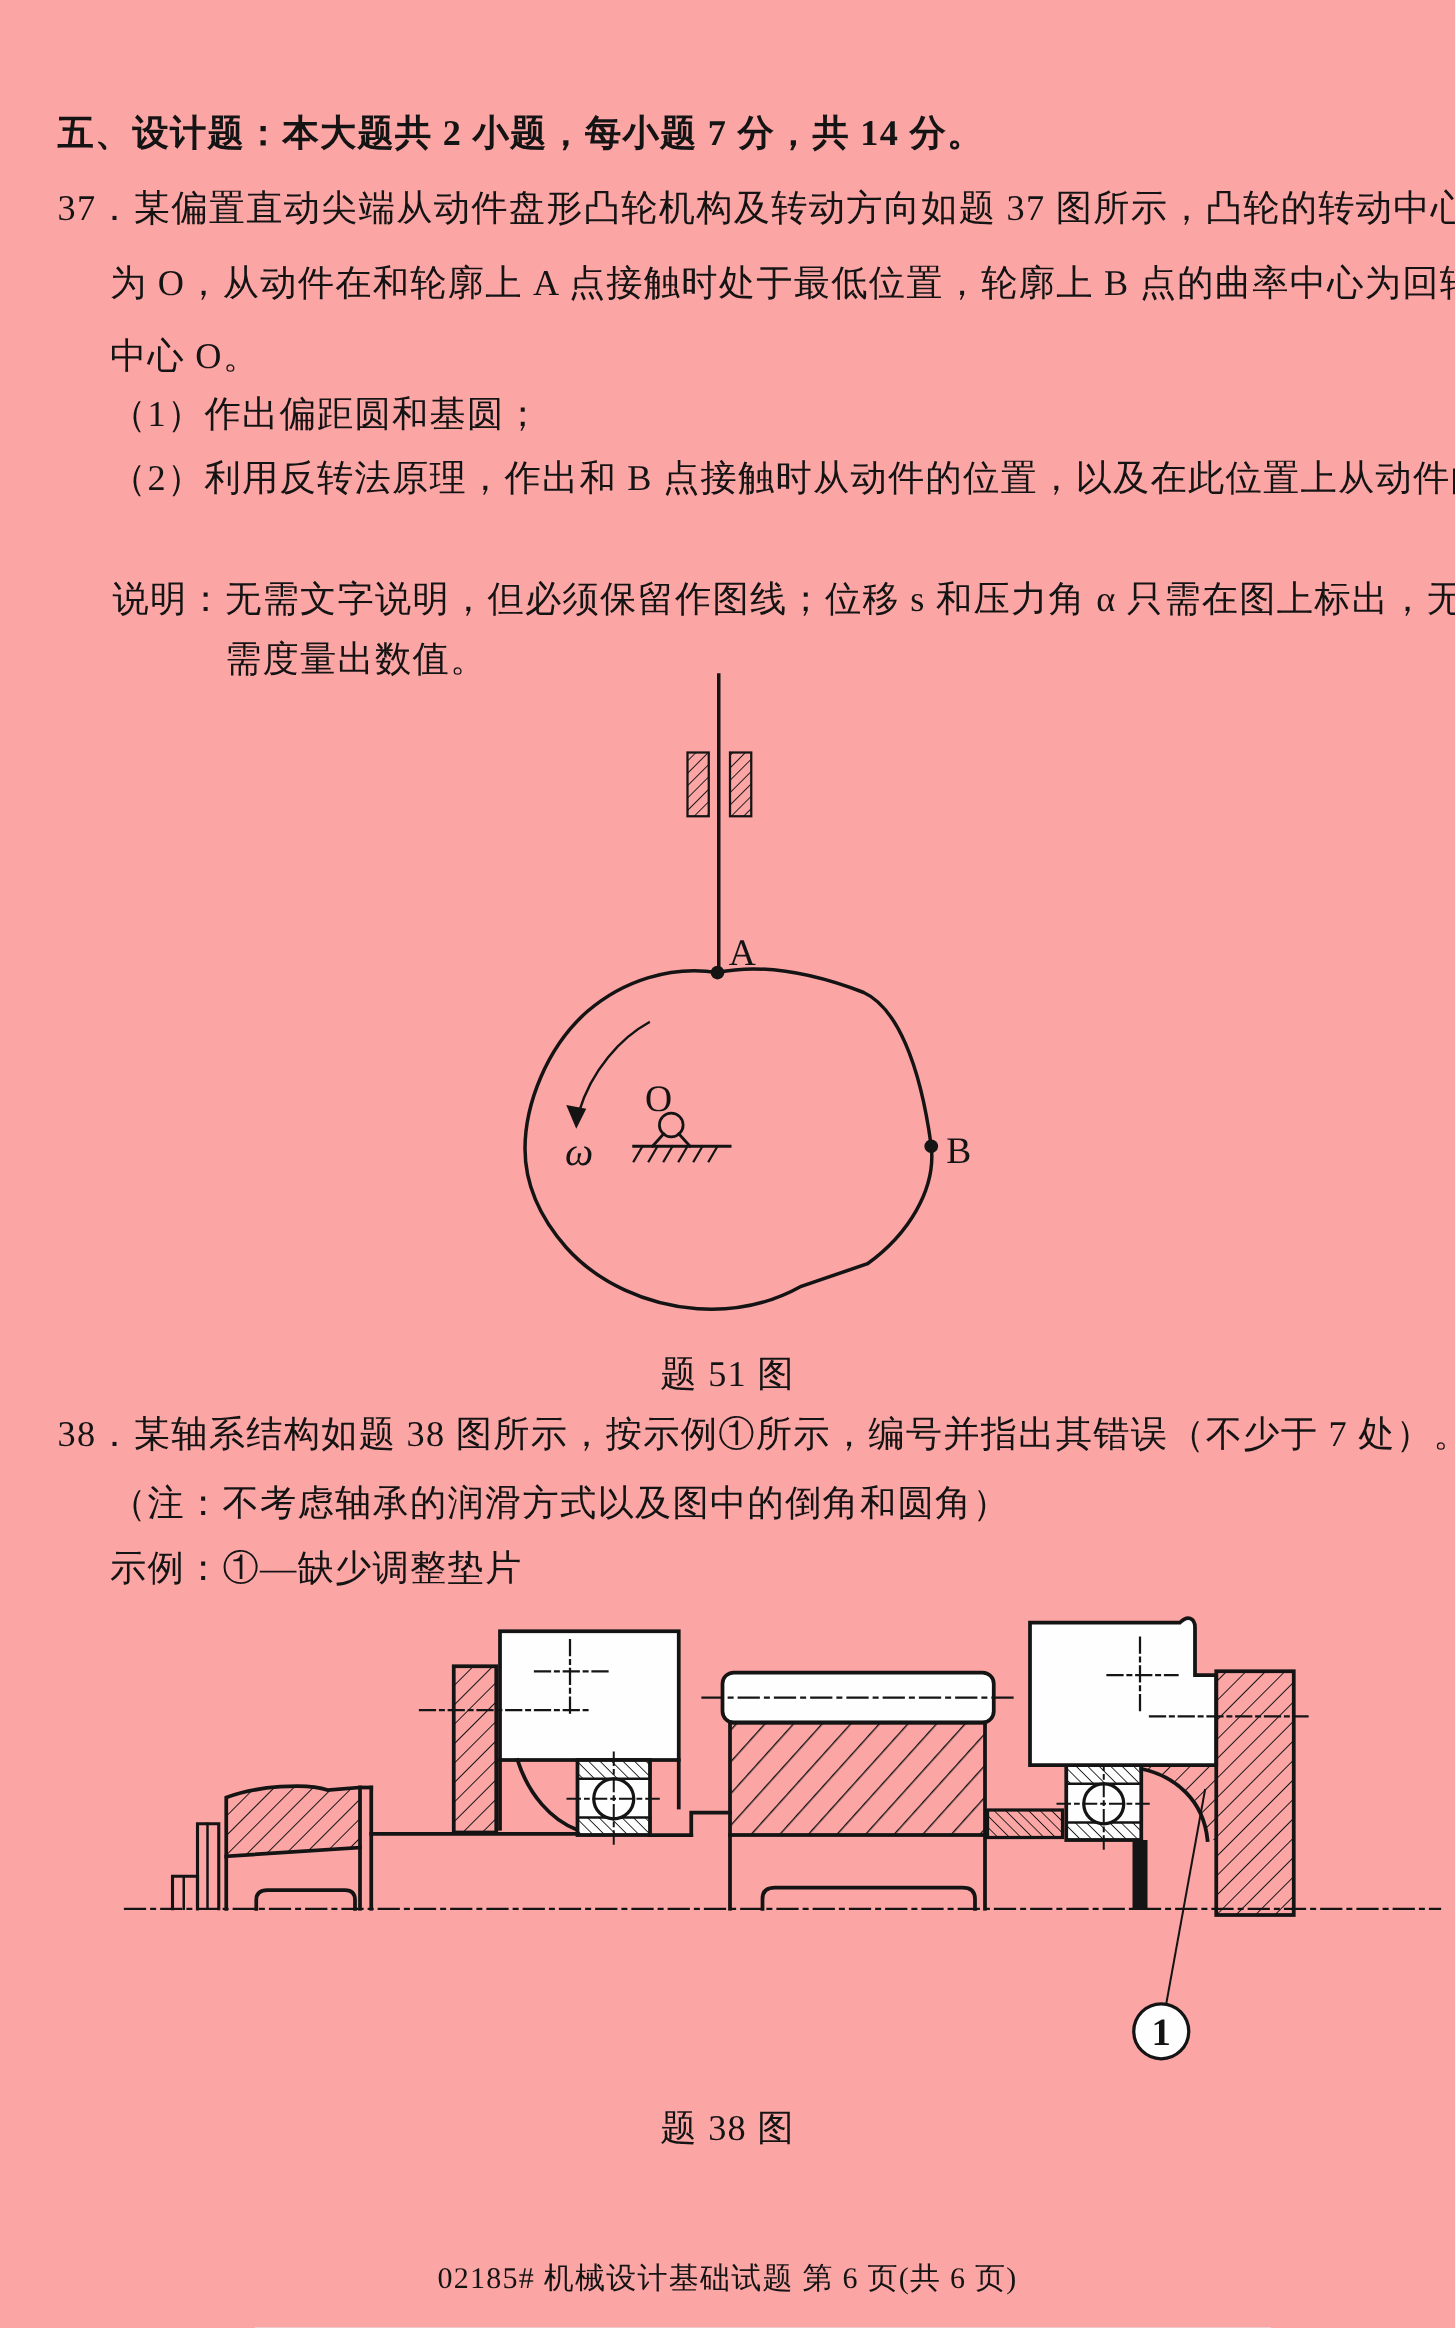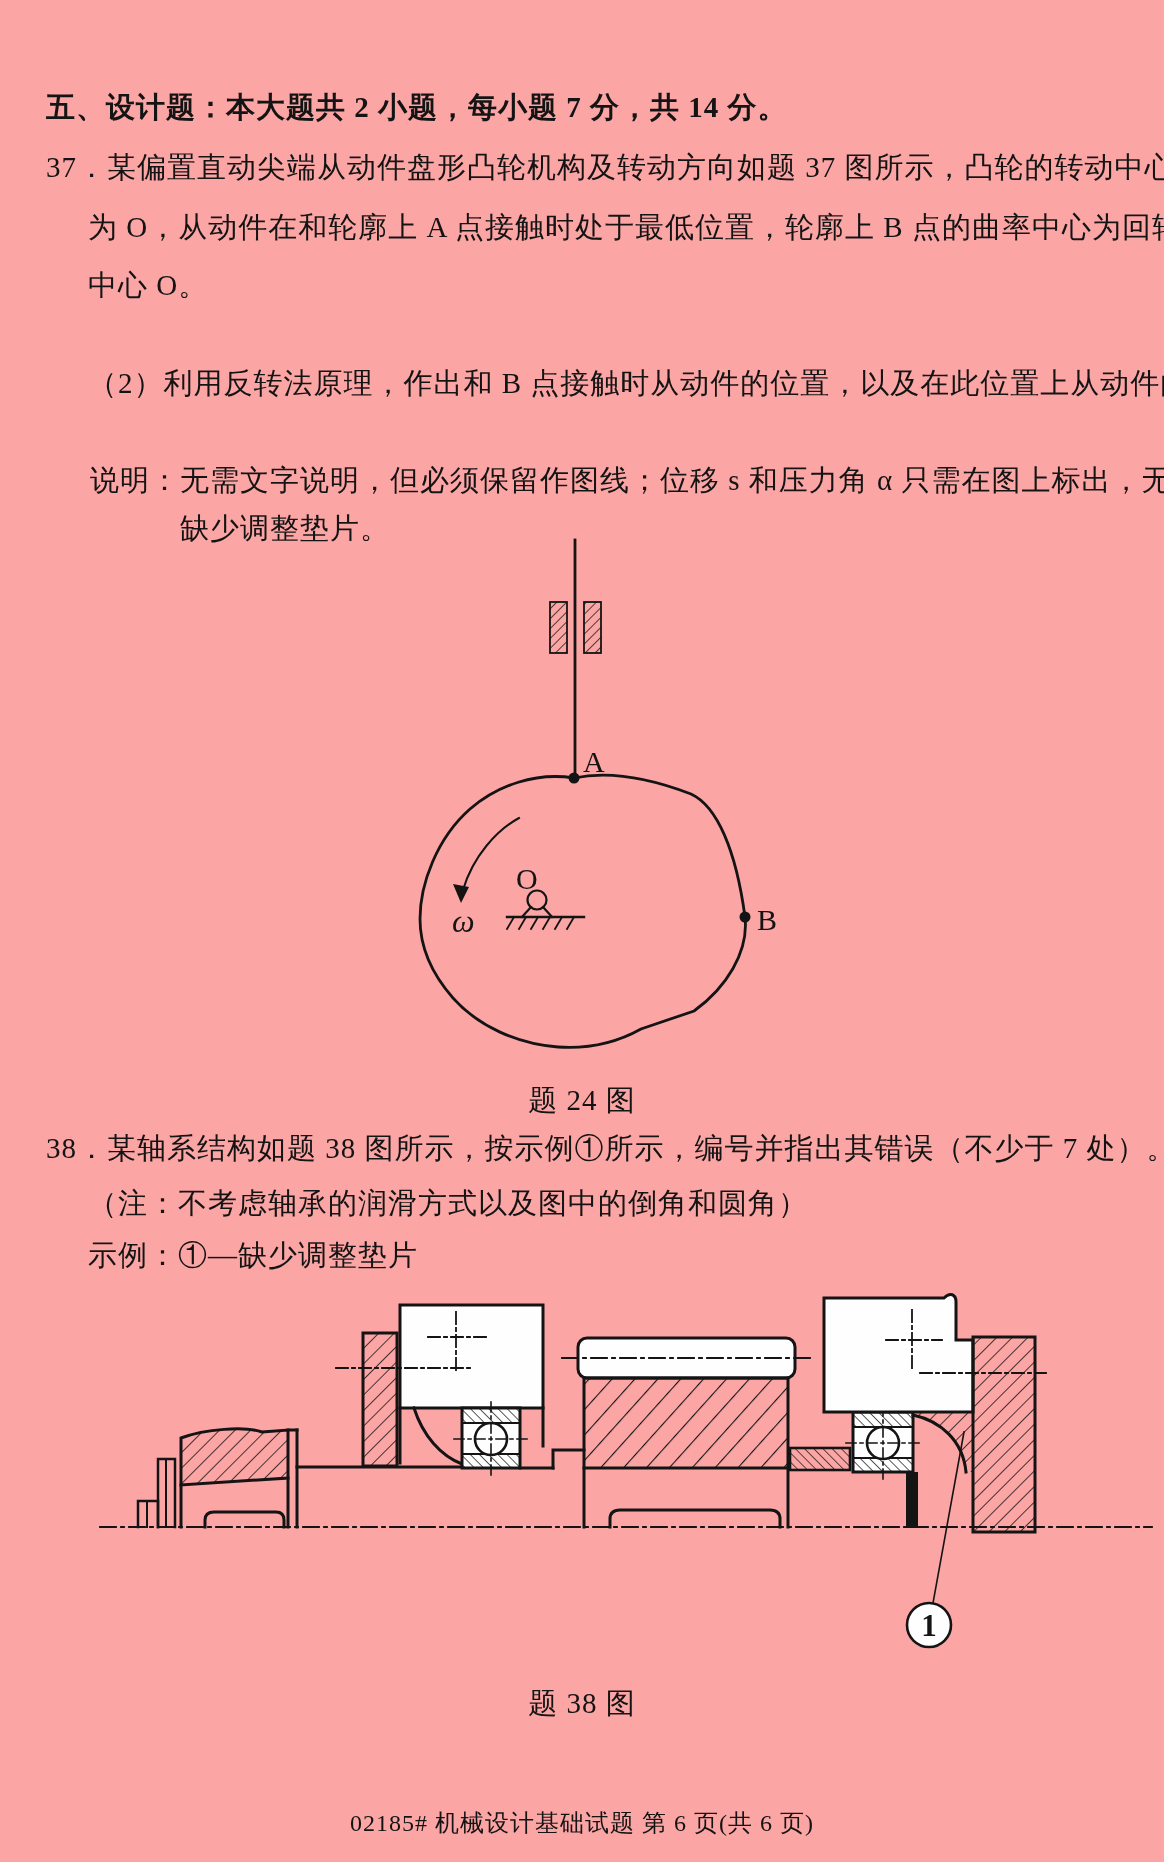--- a/index.html
+++ b/index.html
@@ -14,23 +14,24 @@
 </head>
 <body>
 
 <div id="page">
 
   <div class="tline bold" style="left:46px;top:90px">五、设计题：本大题共 2 小题，每小题 7 分，共 14 分。</div>
 
   <div class="tline" style="left:46px;top:150px">37．某偏置直动尖端从动件盘形凸轮机构及转动方向如题 37 图所示，凸轮的转动中心</div>
   <div class="tline" style="left:88px;top:210px">为 O，从动件在和轮廓上 A 点接触时处于最低位置，轮廓上 B 点的曲率中心为回转</div>
   <div class="tline" style="left:88px;top:268px">中心 O。</div>
+  <div class="tline" style="left:88px;top:315px">（1）作出偏距圆和基圆；</div>
   <div class="tline" style="left:88px;top:366px">（2）利用反转法原理，作出和 B 点接触时从动件的位置，以及在此位置上从动件的</div>
   <div class="tline" style="left:90px;top:463px">说明：无需文字说明，但必须保留作图线；位移 s 和压力角 α 只需在图上标出，无</div>
-  <div class="tline" style="left:180px;top:511px">缺少调整垫片。</div>
+  <div class="tline" style="left:180px;top:511px">需度量出数值。</div>
 
   <svg style="left:330px;top:530px" width="475" height="540" viewBox="330 530 475 540">
     <defs>
       <pattern id="camHatch" width="7" height="7" patternUnits="userSpaceOnUse" patternTransform="rotate(-45)">
         <line x1="0" y1="0" x2="7" y2="0" stroke="#141414" stroke-width="1.5"></line>
       </pattern>
     </defs>
     <g stroke="#141414" fill="none" stroke-linecap="square">
 
       <line x1="575" y1="540" x2="575" y2="776" stroke-width="2.8"></line>
@@ -62,21 +63,21 @@
         <line x1="562" y1="917" x2="555" y2="929"></line>
         <line x1="574" y1="917" x2="567" y2="929"></line>
       </g>
     </g>
     <text x="583" y="772" font-size="30">A</text>
     <text x="757" y="930" font-size="30">B</text>
     <text x="516" y="889" font-size="30">O</text>
     <text x="452" y="932" font-size="32" font-style="italic">ω</text>
   </svg>
 
-  <div class="tline center" style="top:1083px">题 24 图</div>
+  <div class="tline center" style="top:1083px">题 51 图</div>
 
   <div class="tline" style="left:46px;top:1131px">38．某轴系结构如题 38 图所示，按示例①所示，编号并指出其错误（不少于 7 处）。</div>
   <div class="tline" style="left:88px;top:1186px">（注：不考虑轴承的润滑方式以及图中的倒角和圆角）</div>
   <div class="tline" style="left:88px;top:1238px">示例：①—缺少调整垫片</div>
 
   <svg style="left:90px;top:1285px" width="1070px" height="375" viewBox="90 1285 1070 375">
     <defs>
       <pattern id="hatchA" width="11" height="11" patternUnits="userSpaceOnUse" patternTransform="rotate(-45)">
         <line x1="0" y1="0" x2="11" y2="0" stroke="#141414" stroke-width="1.6"></line>
       </pattern>

